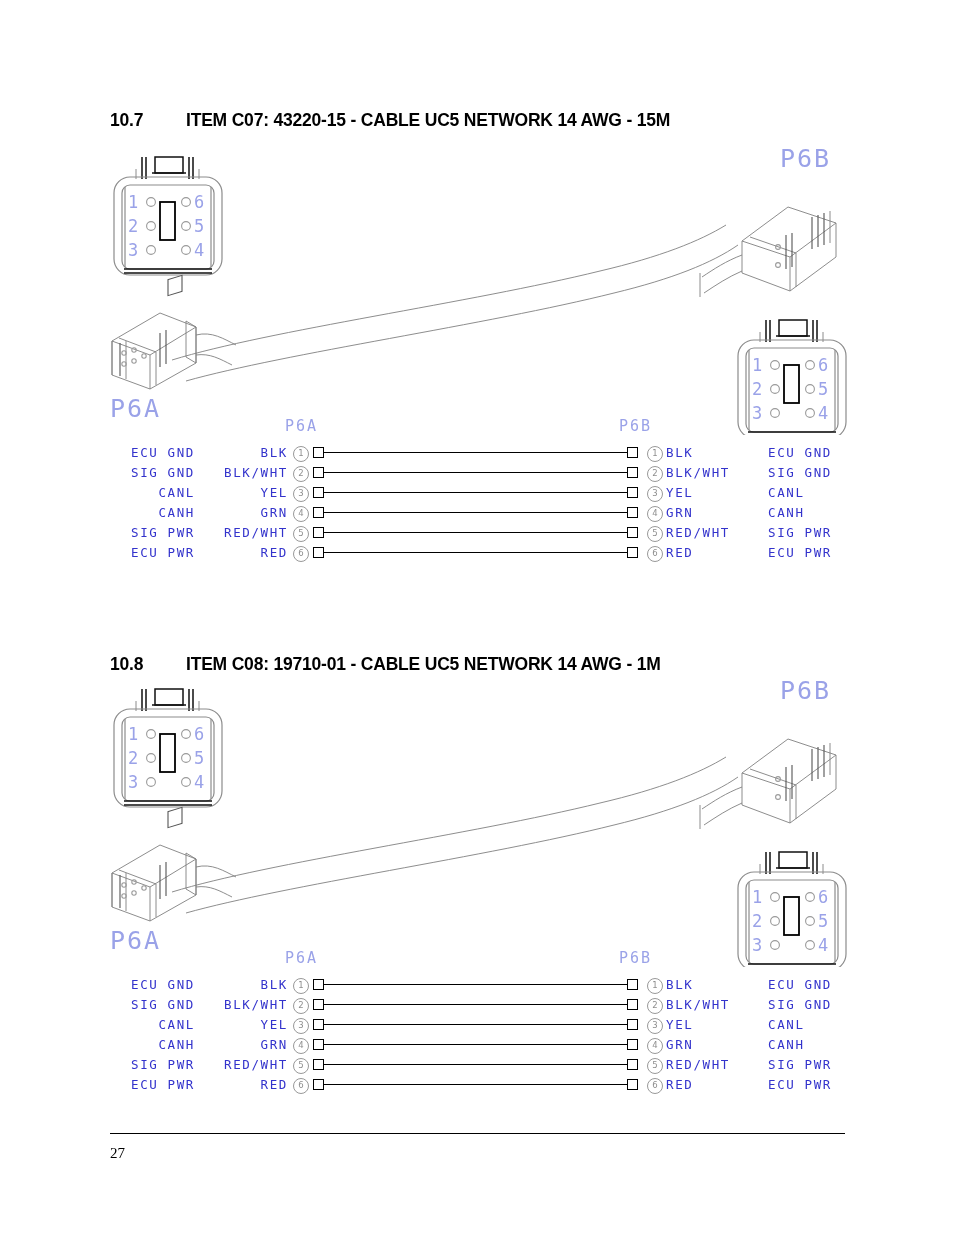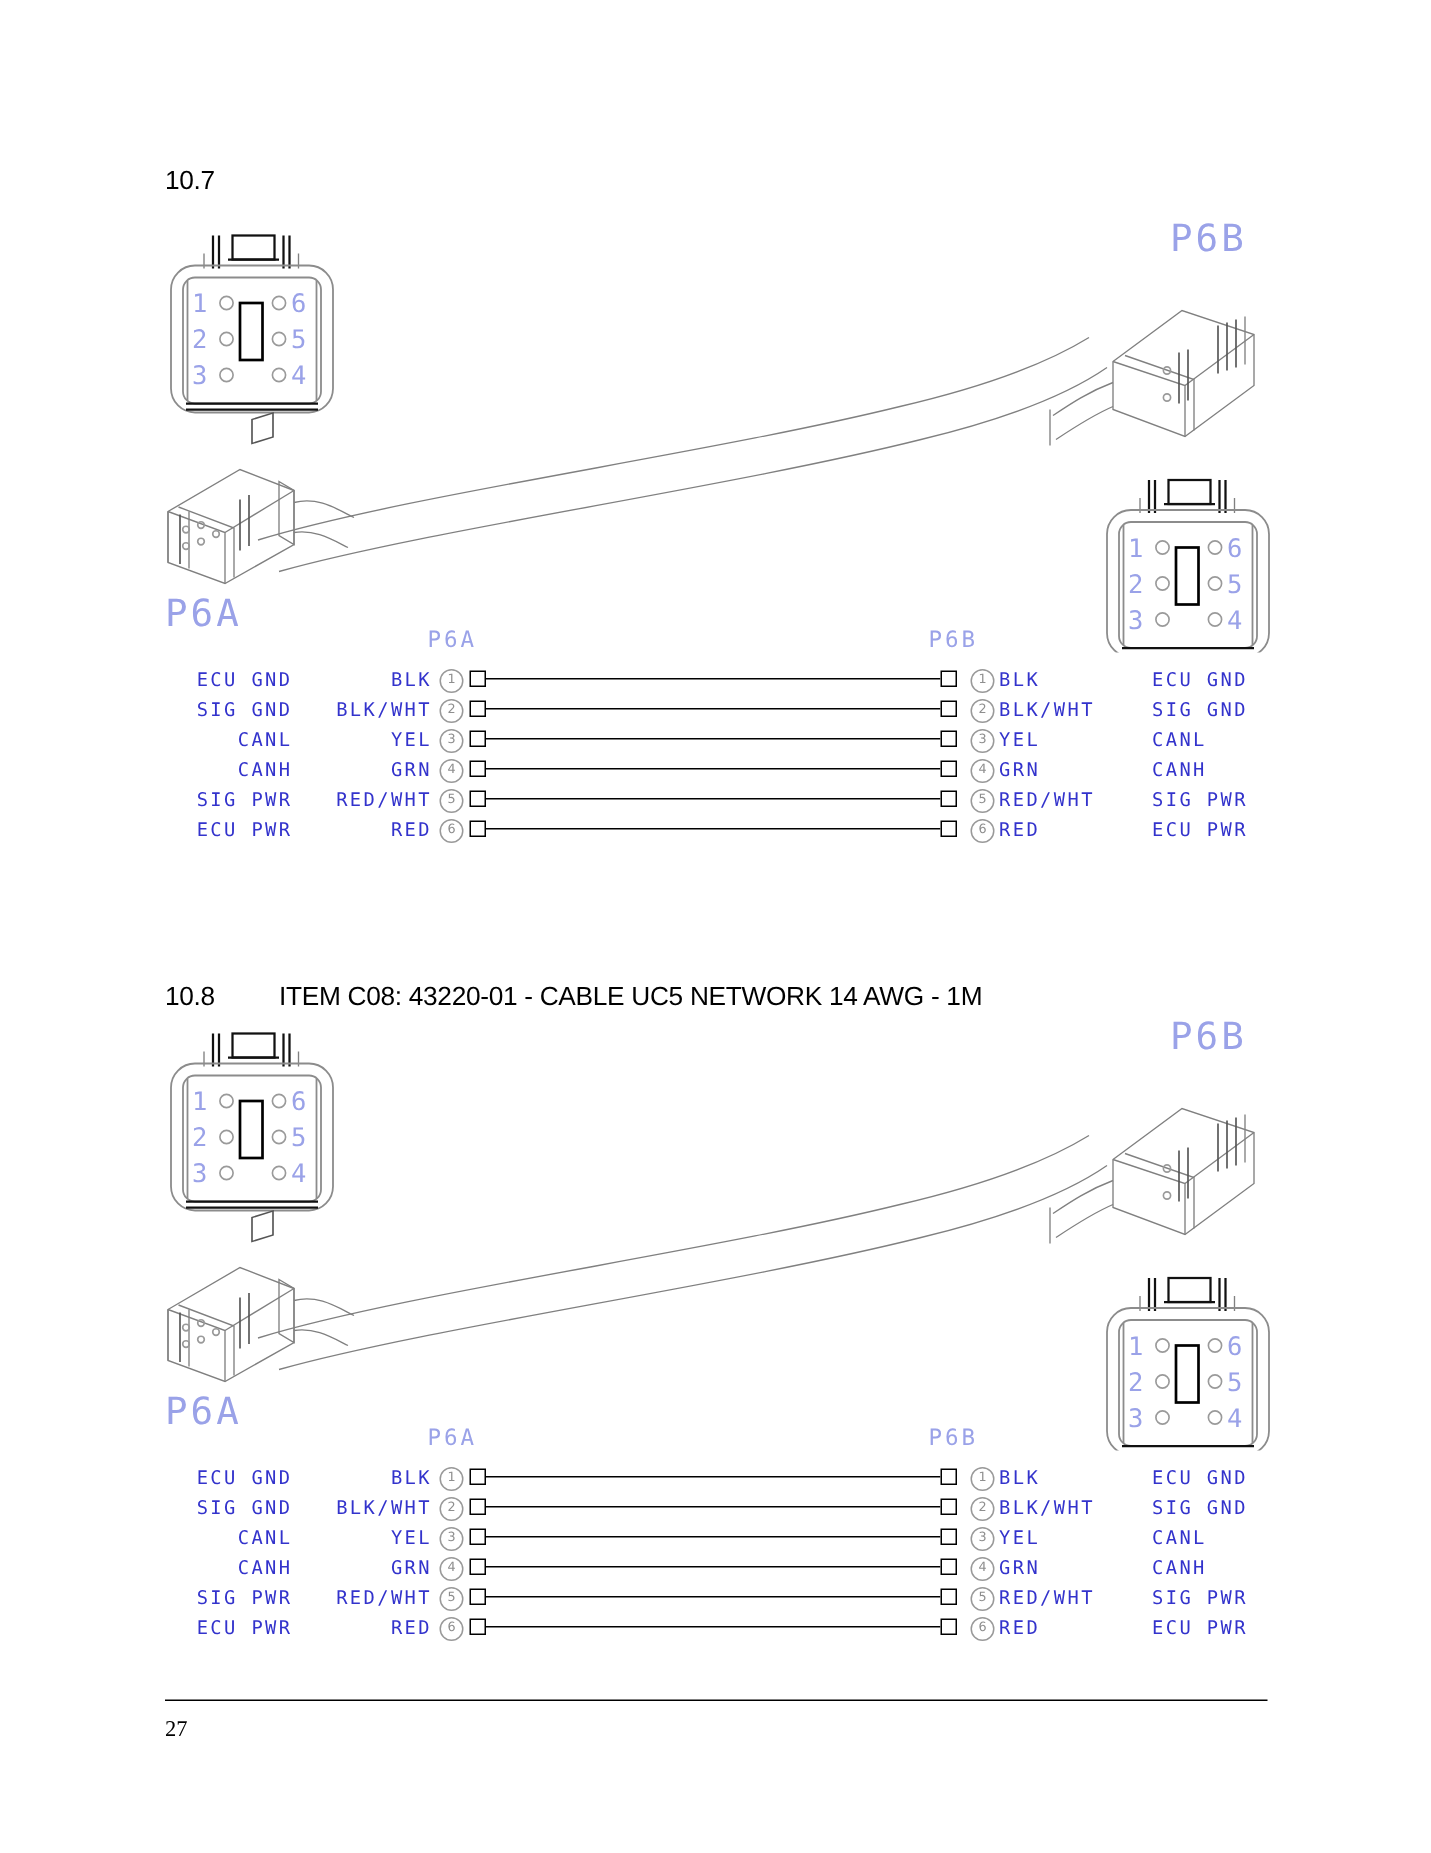--- a/index.html
+++ b/index.html
@@ -18,21 +18,21 @@
   .page {
     position: absolute;
     inset: 0;
   }
 
   
   .heading {
     position: absolute;
     left: 110px;
     font-family: "Liberation Sans", sans-serif;
-    font-weight: normal;
+    font-weight: bold;
     font-size: 17.5px;
     letter-spacing: -0.2px;
     color: #000000;
     white-space: nowrap;
     display: flex;
     align-items: flex-start;
   }
   .heading .num {
     display: inline-block;
     width: 76px;
@@ -174,20 +174,21 @@
     fill: #9aa2e8;
   }
 </style>
 </head>
 <body>
 
 <div class="page">
 
   <div class="heading" style="top:110px;">
     <span class="num">10.7</span>
+    <span class="ttl">ITEM C07: 43220-15 - CABLE UC5 NETWORK 14 AWG - 15M</span>
   </div>
 
   <div class="section" style="top:145px;">
 
     <div class="pictorial">
       <svg width="954" height="290" viewBox="0 0 954 290" xmlns="http://www.w3.org/2000/svg">
 
         <g>
 
           <path class="ln-dk" d="M142 12 L142 34 M146 12 L146 34"></path>
@@ -369,21 +370,21 @@
           <span class="cell wire-right">RED</span>
           <span class="cell fn-right">ECU PWR</span>
         </div>
 
       </div>
     </div>
   </div>
 
   <div class="heading" style="top:654px;">
     <span class="num">10.8</span>
-    <span class="ttl">ITEM C08: 43220-01 - CABLE UC5 NETWORK 14 AWG - 1M</span>
+    <span class="ttl">ITEM C08: 19710-01 - CABLE UC5 NETWORK 14 AWG - 1M</span>
   </div>
 
   <div class="section" style="top:677px;">
 
     <div class="pictorial">
       <svg width="954" height="290" viewBox="0 0 954 290" xmlns="http://www.w3.org/2000/svg">
 
         <g>
           <path class="ln-dk" d="M142 12 L142 34 M146 12 L146 34"></path>
           <path class="ln-dk" d="M189 12 L189 34 M193 12 L193 34"></path>

